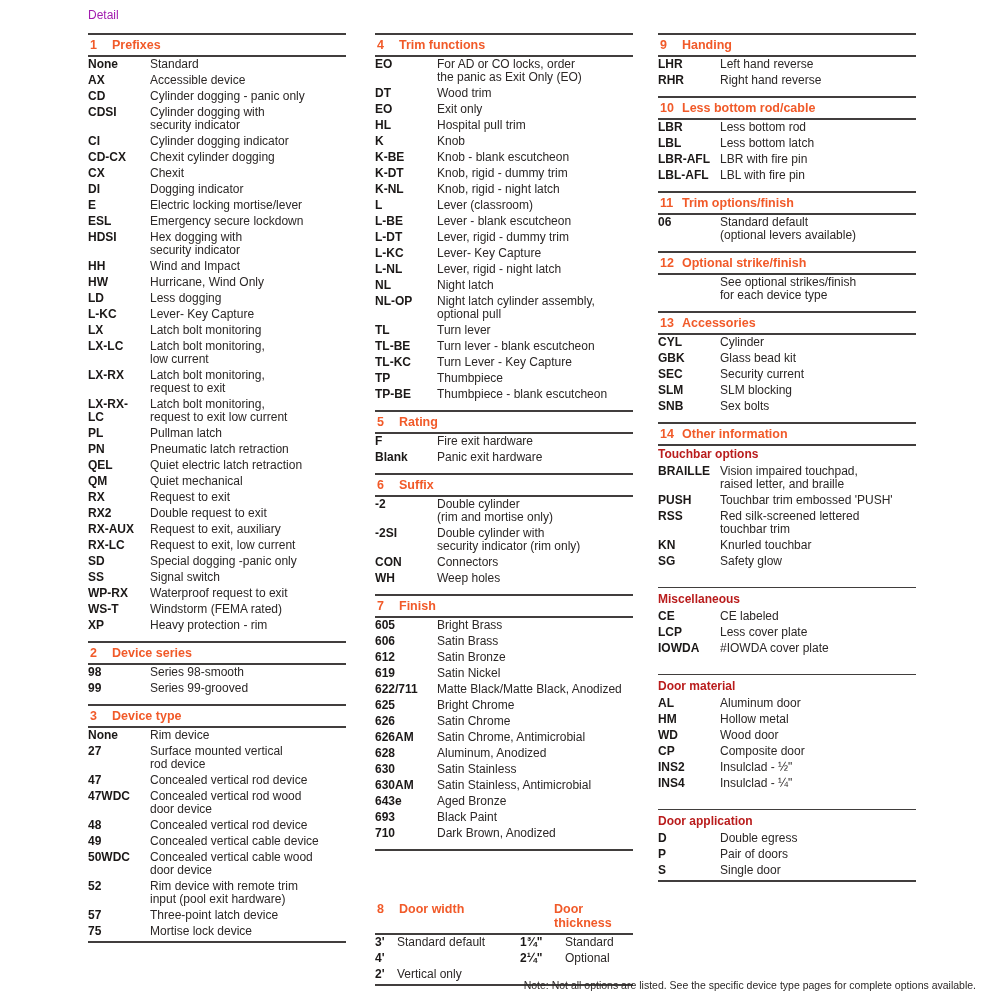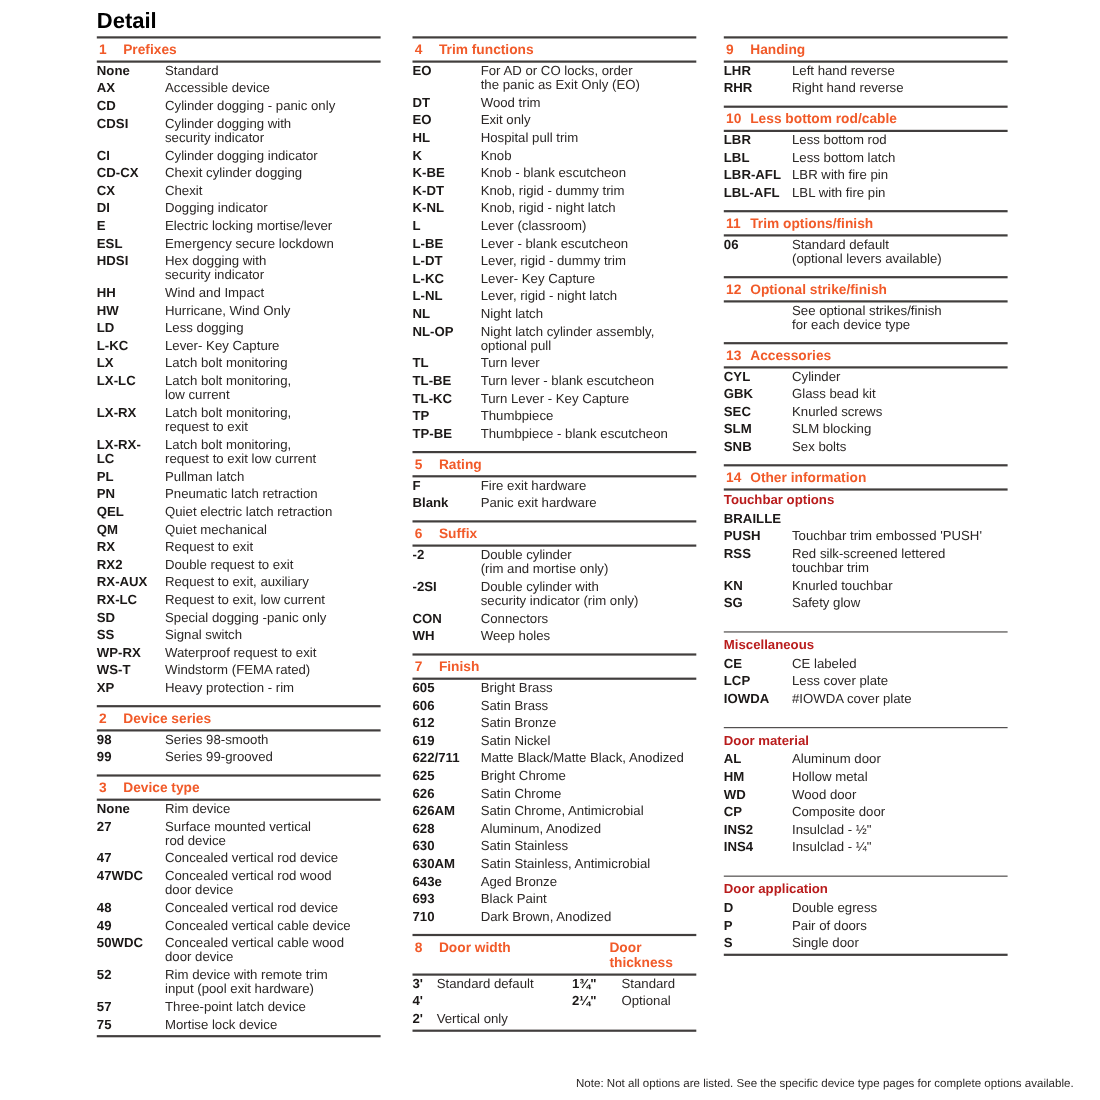--- a/index.html
+++ b/index.html
@@ -2,36 +2,36 @@
 <html><head>
 <meta charset="utf-8">
 <style>
   html,body{margin:0;padding:0;}
   body{
     width:1000px;height:1000px;position:relative;background:#ffffff;
     font-family:"Liberation Sans", sans-serif;color:#262221;
     -webkit-font-smoothing:antialiased;overflow:hidden;
   }
   .page-title{
-    position:absolute;left:88px;top:8px;font-size:20px;font-weight:bold;color:#000000;
+    position:absolute;left:88px;top:8px;font-size:12px;font-weight:normal;color:#a21caf;
   }
   .col{position:absolute;top:33px;width:258px;}
   .col-1{left:88px;}
   .col-2{left:375px;}
   .col-3{left:658px;}
   .section + .section{margin-top:9px;}
   .section-header{
     display:flex;align-items:baseline;
     border-top:2px solid #413e3d;border-bottom:2px solid #413e3d;
     padding:3px 0 3px 2px;
     color:#f15a29;font-weight:bold;font-size:12.5px;line-height:14px;
   }
   .hdr-num{width:22px;flex:none;}
   .hdr-title{flex:1;}
-  .section-header.dual .hdr-title{flex:none;width:143px;}
+  .section-header.dual .hdr-title{flex:none;width:143px;margin-top:48px;}
   .hdr-title2{flex:1;padding-left:12px;}
   .rows{padding-top:1px;}
   .row{display:flex;margin-bottom:3px;font-size:12px;line-height:13px;}
   .code{
     width:62px;flex:none;font-weight:bold;color:#1b1817;
     white-space:pre-line;padding-right:4px;box-sizing:border-box;
   }
   .desc{flex:1;white-space:pre-line;color:#2b2726;}
   
   .row.dual .code{width:22px;}
@@ -570,41 +570,43 @@
         <div class="row">
           <span class="code">CYL</span>
           <span class="desc">Cylinder</span>
         </div>
         <div class="row">
           <span class="code">GBK</span>
           <span class="desc">Glass bead kit</span>
         </div>
         <div class="row">
           <span class="code">SEC</span>
-          <span class="desc">Knurled screws</span>
+          <span class="desc">Security current</span>
         </div>
         <div class="row">
           <span class="code">SLM</span>
           <span class="desc">SLM blocking</span>
         </div>
         <div class="row">
           <span class="code">SNB</span>
           <span class="desc">Sex bolts</span>
         </div>
       </div>
     </div>
     <div class="section">
       <div class="section-header">
         <span class="hdr-num">14</span>
         <span class="hdr-title">Other information</span>
       </div>
       <div class="rows">
         <div class="subheader">Touchbar options</div>
         <div class="row">
           <span class="code">BRAILLE</span>
+          <span class="desc">Vision impaired touchpad,
+raised letter, and braille</span>
         </div>
         <div class="row">
           <span class="code">PUSH</span>
           <span class="desc">Touchbar trim embossed 'PUSH'</span>
         </div>
         <div class="row">
           <span class="code">RSS</span>
           <span class="desc">Red silk-screened lettered
 touchbar trim</span>
         </div>

